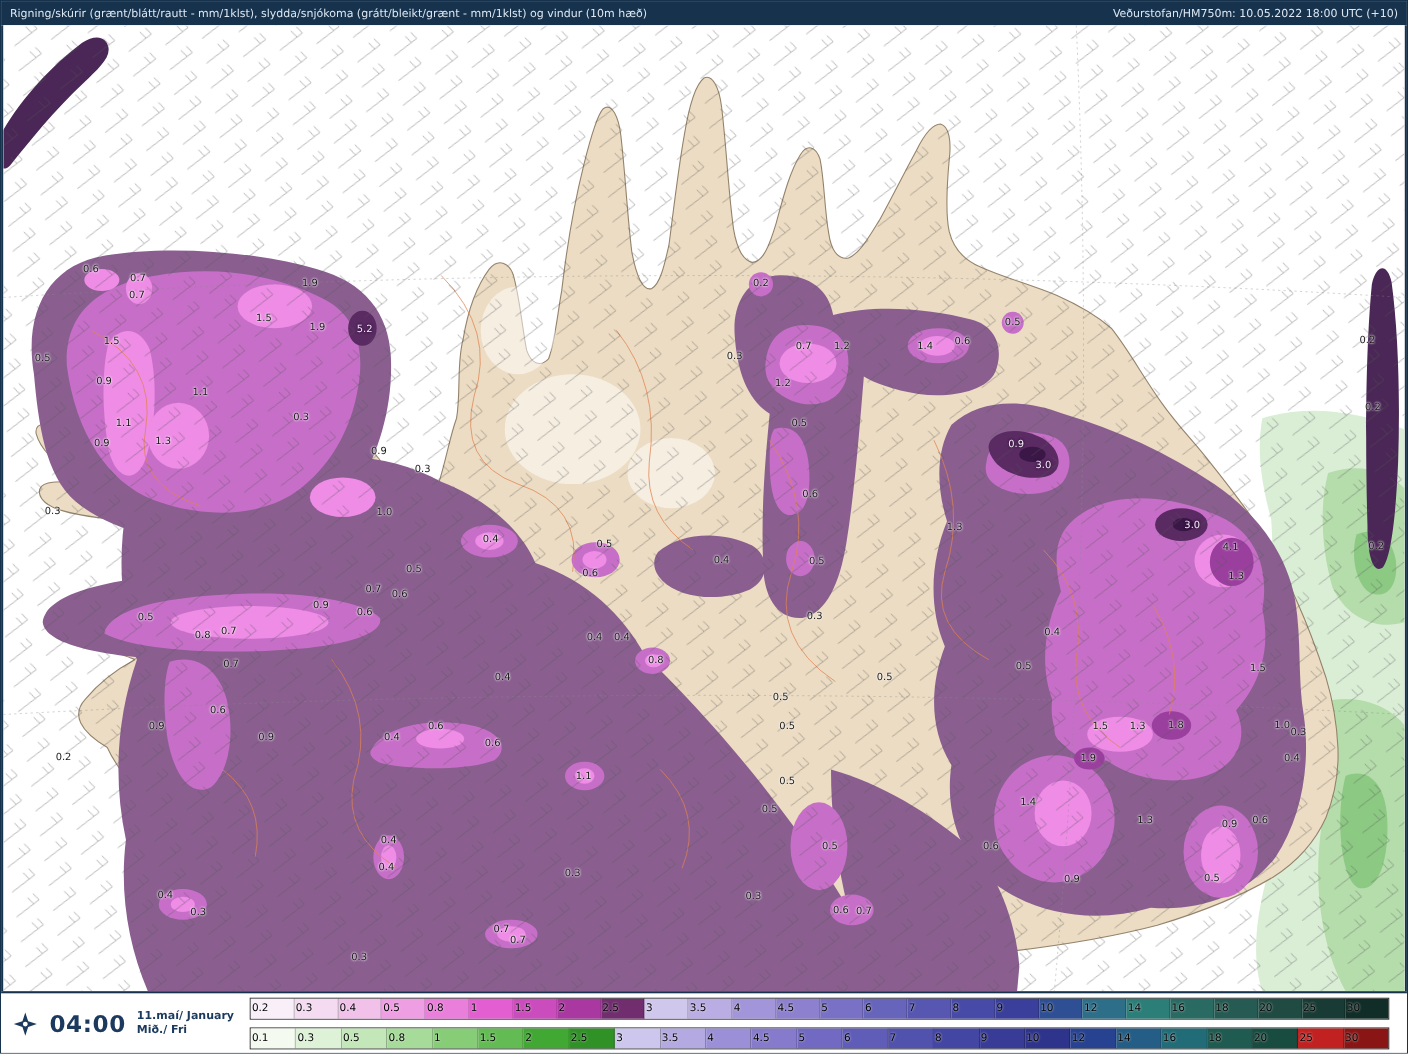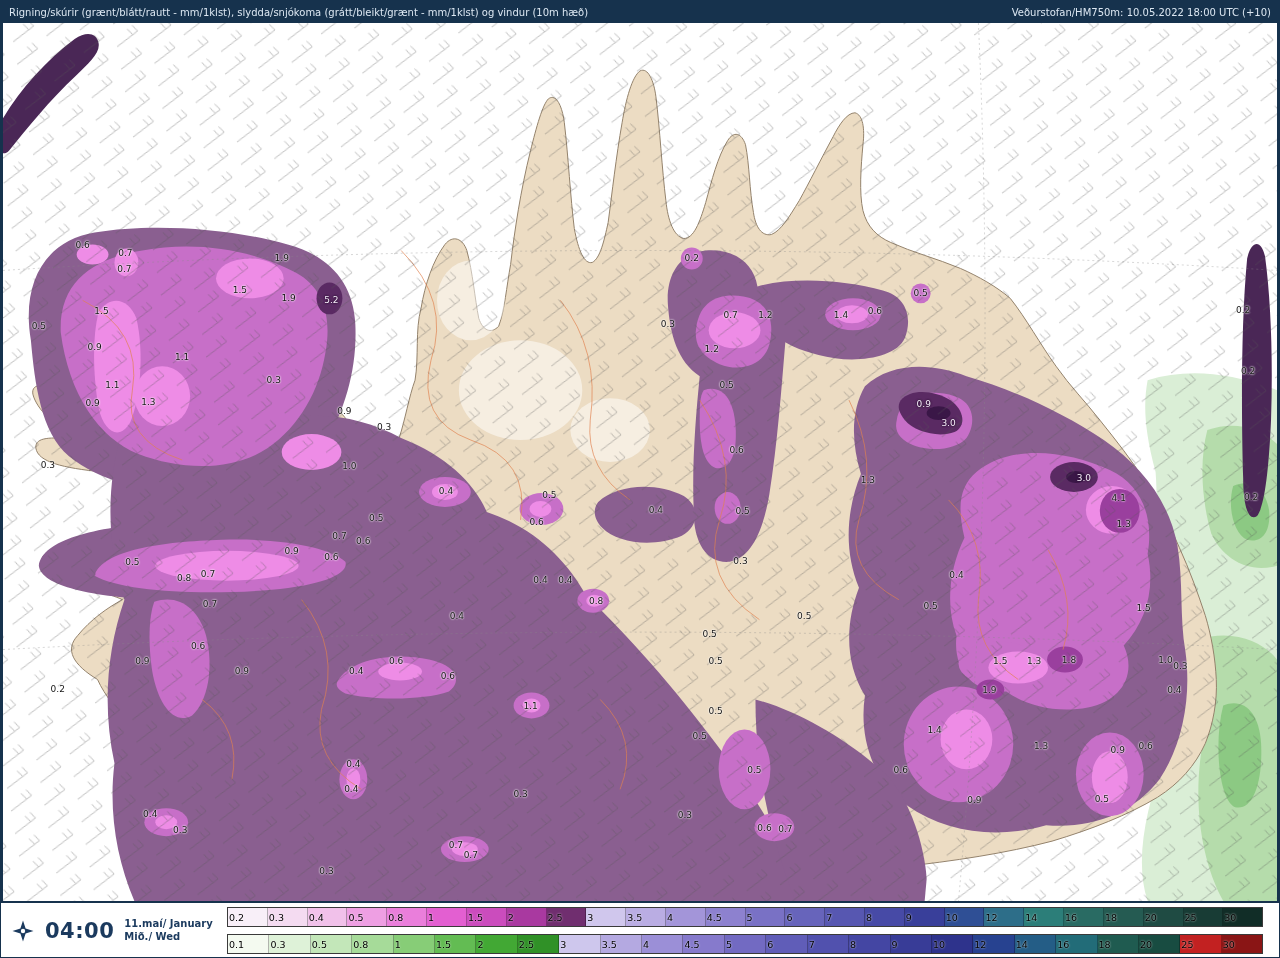--- a/index.html
+++ b/index.html
@@ -354,21 +354,21 @@
 
   <div class="footer">
     <div class="time-panel">
       <svg width="24" height="24" viewBox="0 0 24 24">
         <path d="M 12,1.5 L 14.6,9.4 L 22.5,12 L 14.6,14.6 L 12,22.5 L 9.4,14.6 L 1.5,12 L 9.4,9.4 Z" fill="#1b3a5e"></path>
         <circle cx="12" cy="12" r="2.2" fill="#fff"></circle>
       </svg>
       <div class="time">04:00</div>
       <div class="date">
         <div>11.maí/ January</div>
-        <div>Mið./ Wed</div>
+        <div>Mið./ Fri</div>
       </div>
     </div>
     <div class="legends">
       <div class="legend-row">
           <div class="cell" style="background: rgb(248, 239, 248);">
             <span>0.2</span>
           </div>
           <div class="cell" style="background: rgb(244, 219, 241);">
             <span>0.3</span>
           </div>

